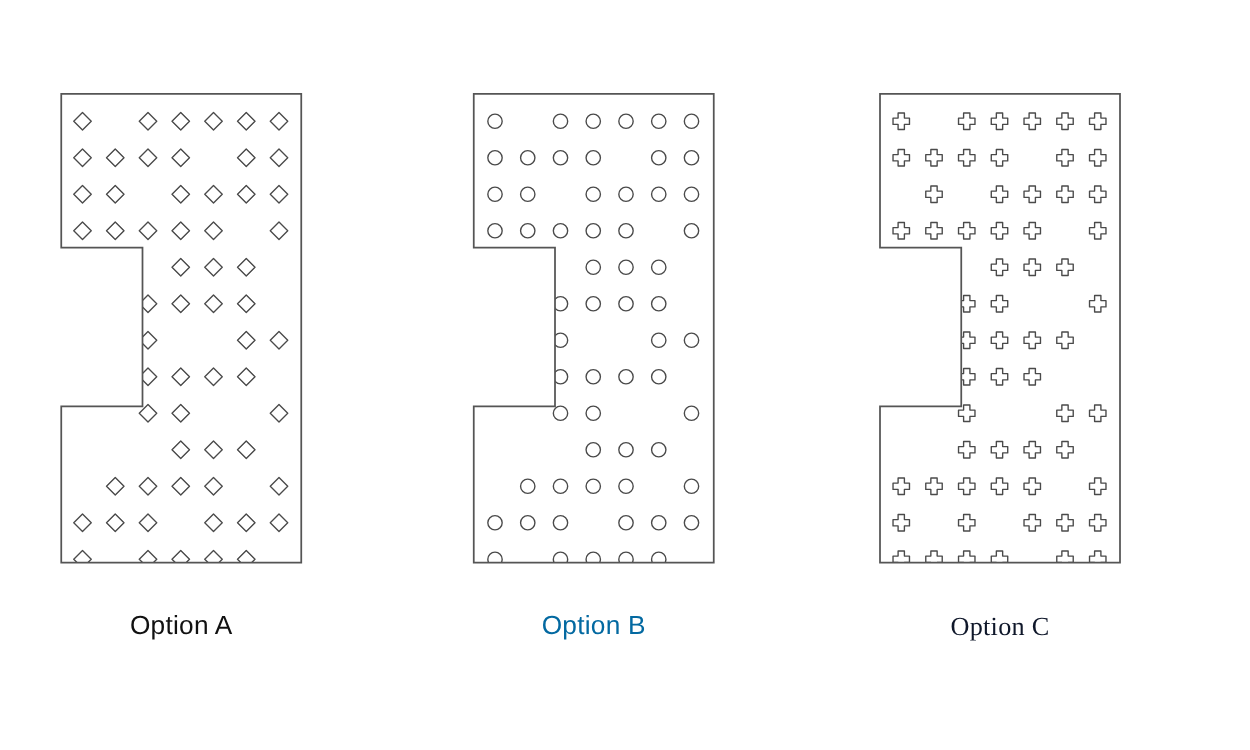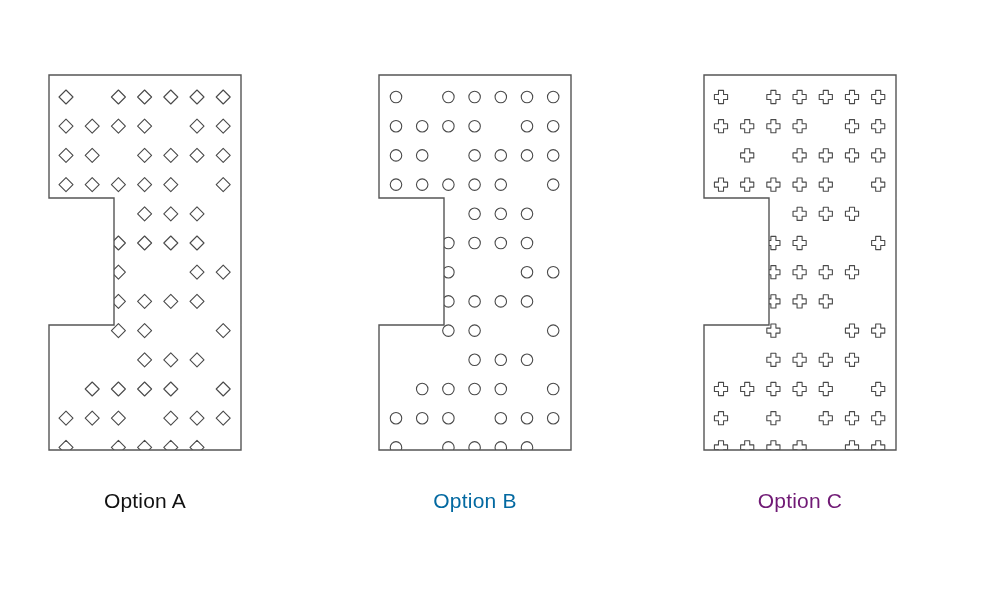--- a/index.html
+++ b/index.html
@@ -263,14 +263,14 @@
         <polygon points="875.68,440.82 880.72,440.82 880.72,444.88 884.78,444.88 884.78,449.92 880.72,449.92 880.72,453.98 875.68,453.98 875.68,449.92 871.62,449.92 871.62,444.88 875.68,444.88" fill="none" stroke="#4a4a4a" stroke-width="1.1" stroke-linejoin="round"></polygon>
         <polygon points="718.48,470.02 723.52,470.02 723.52,474.08 727.58,474.08 727.58,479.12 723.52,479.12 723.52,483.18 718.48,483.18 718.48,479.12 714.42,479.12 714.42,474.08 718.48,474.08" fill="none" stroke="#4a4a4a" stroke-width="1.1" stroke-linejoin="round"></polygon>
         <polygon points="744.68,470.02 749.72,470.02 749.72,474.08 753.78,474.08 753.78,479.12 749.72,479.12 749.72,483.18 744.68,483.18 744.68,479.12 740.62,479.12 740.62,474.08 744.68,474.08" fill="none" stroke="#4a4a4a" stroke-width="1.1" stroke-linejoin="round"></polygon>
         <polygon points="797.08,470.02 802.12,470.02 802.12,474.08 806.18,474.08 806.18,479.12 802.12,479.12 802.12,483.18 797.08,483.18 797.08,479.12 793.02,479.12 793.02,474.08 797.08,474.08" fill="none" stroke="#4a4a4a" stroke-width="1.1" stroke-linejoin="round"></polygon>
         <polygon points="823.28,470.02 828.32,470.02 828.32,474.08 832.38,474.08 832.38,479.12 828.32,479.12 828.32,483.18 823.28,483.18 823.28,479.12 819.22,479.12 819.22,474.08 823.28,474.08" fill="none" stroke="#4a4a4a" stroke-width="1.1" stroke-linejoin="round"></polygon>
         <polygon points="849.48,470.02 854.52,470.02 854.52,474.08 858.58,474.08 858.58,479.12 854.52,479.12 854.52,483.18 849.48,483.18 849.48,479.12 845.42,479.12 845.42,474.08 849.48,474.08" fill="none" stroke="#4a4a4a" stroke-width="1.1" stroke-linejoin="round"></polygon>
         <polygon points="875.68,470.02 880.72,470.02 880.72,474.08 884.78,474.08 884.78,479.12 880.72,479.12 880.72,483.18 875.68,483.18 875.68,479.12 871.62,479.12 871.62,474.08 875.68,474.08" fill="none" stroke="#4a4a4a" stroke-width="1.1" stroke-linejoin="round"></polygon>
       </g>
       <polygon points="704,75 896,75 896,450 704,450 704,325 769,325 769,198 704,198" fill="none" stroke="#555555" stroke-width="1.4" stroke-linejoin="miter"></polygon>
     </svg>
-    <div class="panel-label" style="left: 700px; top: 489px; width: 200px; color: #701a75;">Option C</div>
+    <div class="panel-label" style="left: 700px; top: 489px; width: 200px; color: #0f172a; font-family: Liberation Serif, serif;">Option C</div>
   </div>
 
 </body></html>

